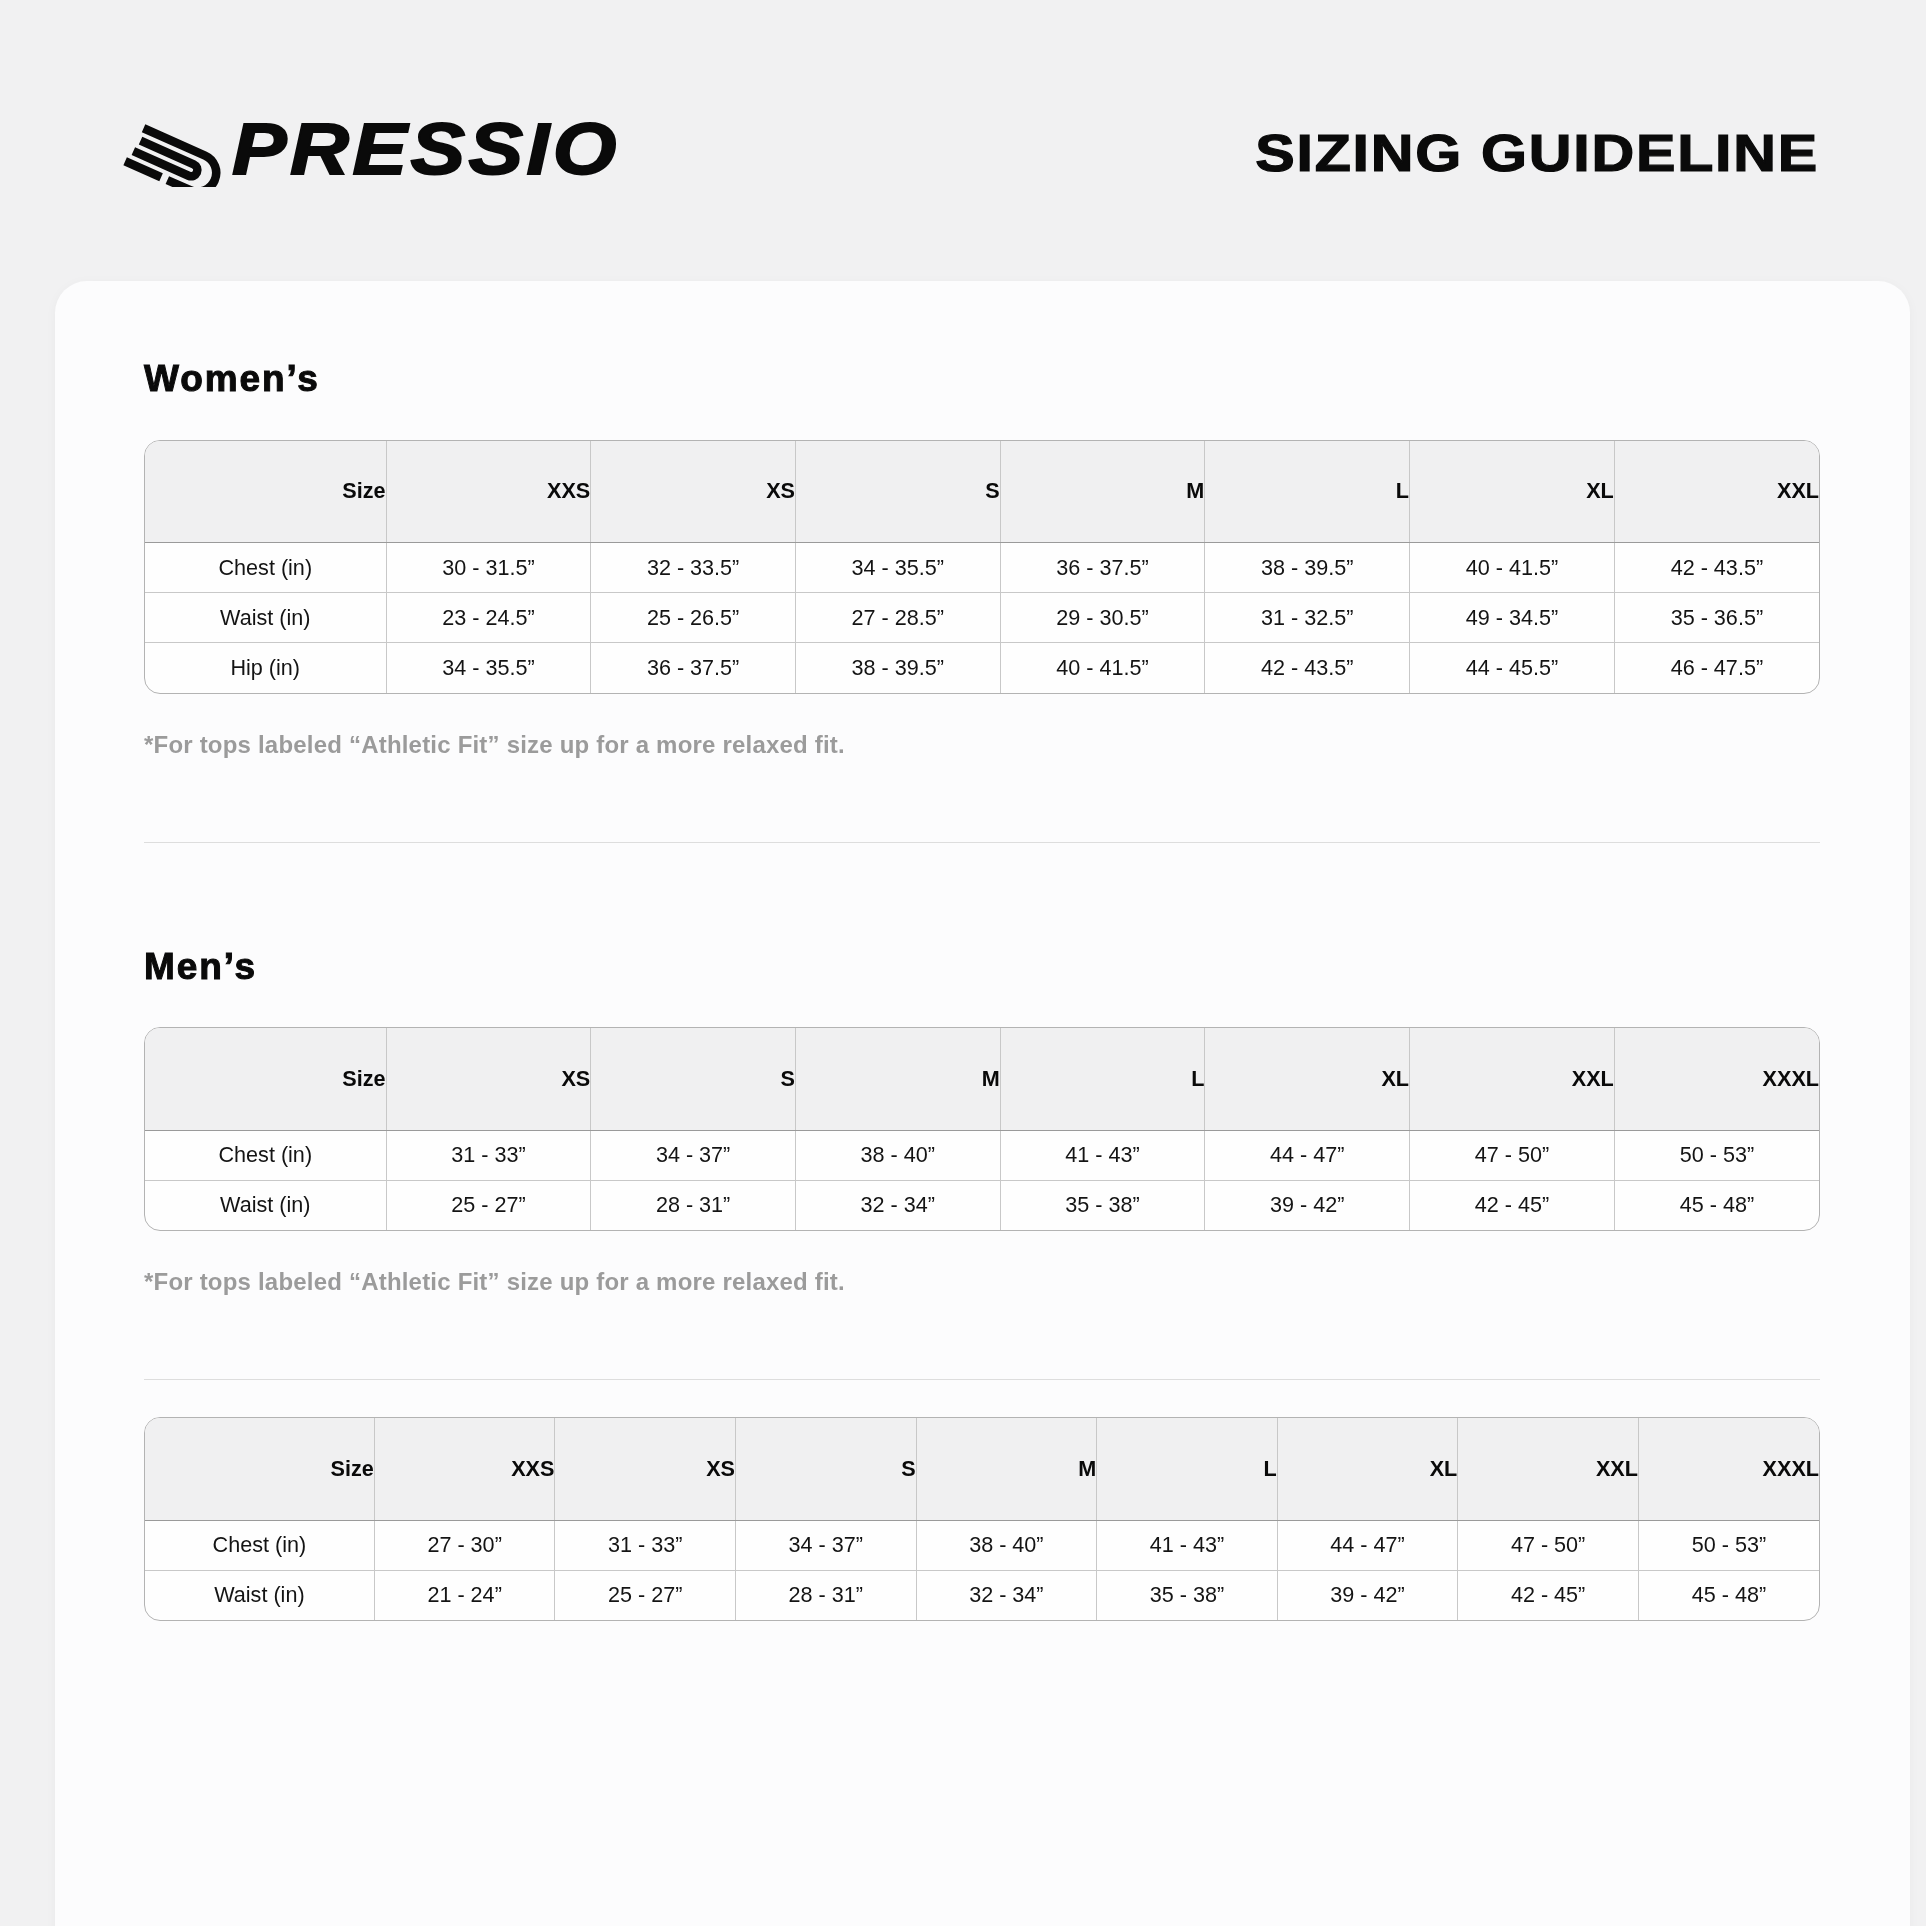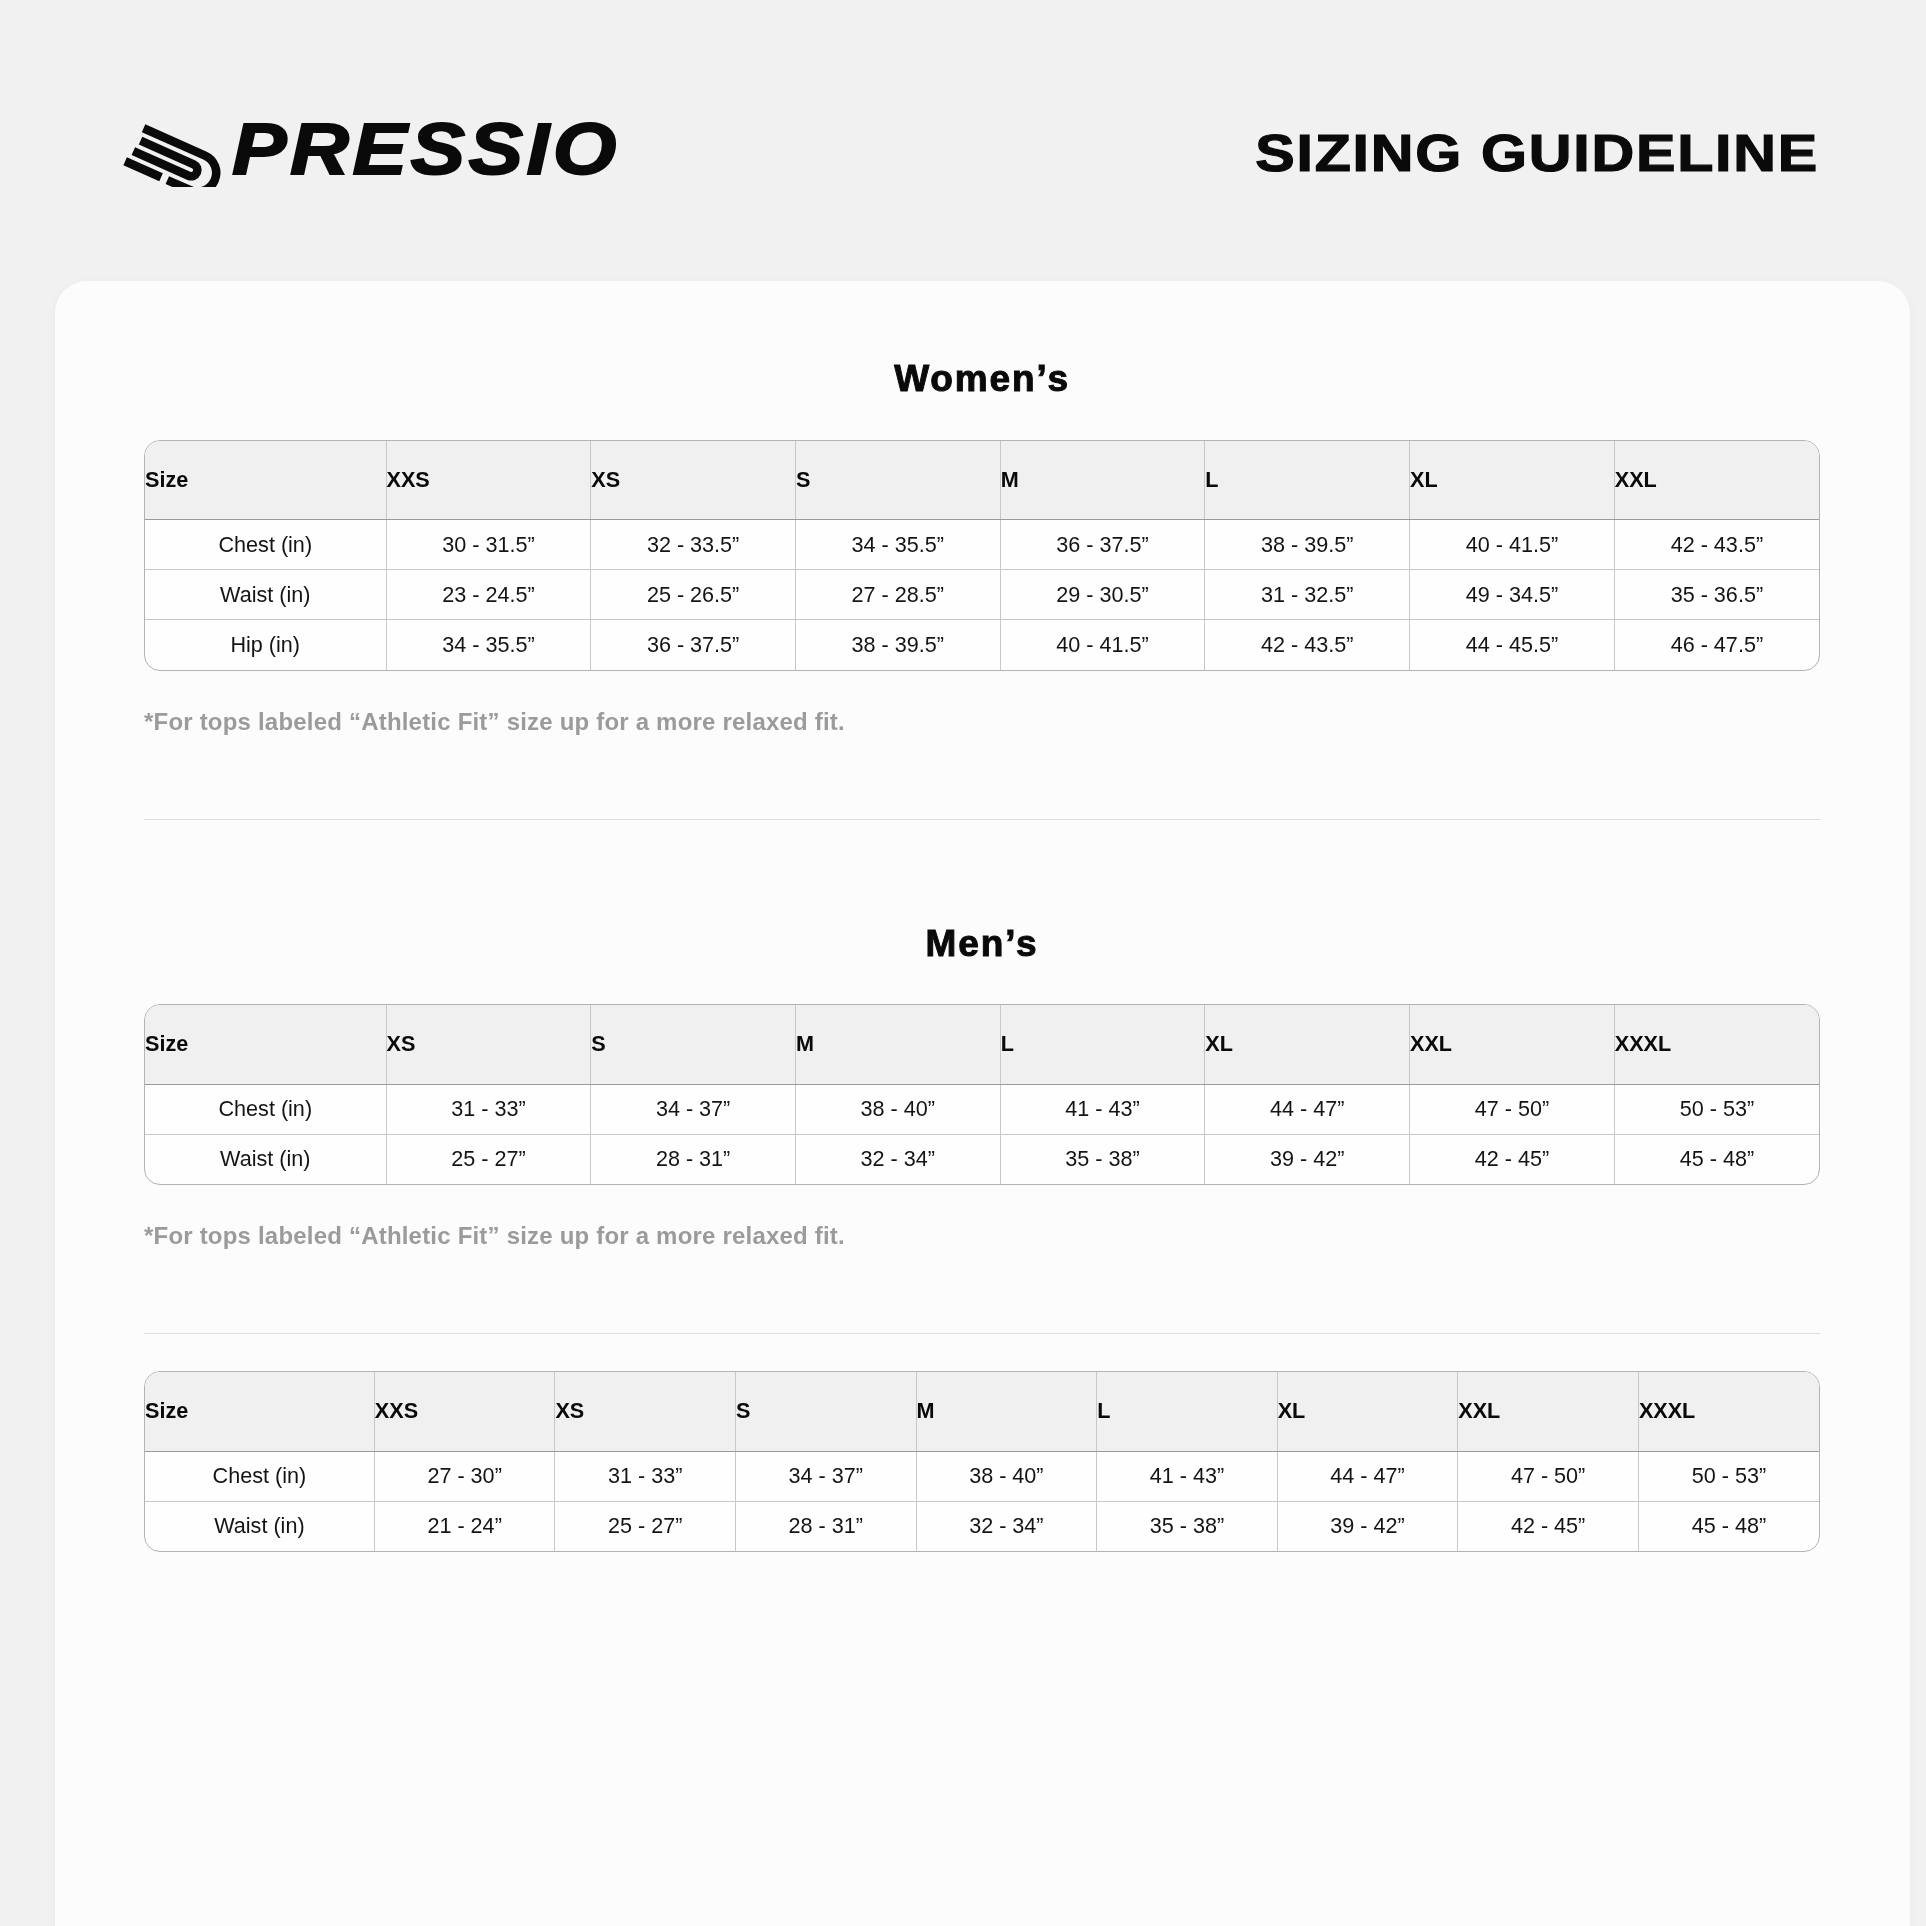--- a/index.html
+++ b/index.html
@@ -55,44 +55,43 @@
     box-shadow:0 2.3px 11.6px rgba(0,0,0,0.035);
     overflow:hidden;
   }
 
   .section-heading {
     font-size:37px;
     font-weight:700;
     letter-spacing:1.9px;
     -webkit-text-stroke:1px #0a0a0a;
     line-height:1.15;
-    text-align:center;
   }
   .sec-gap { margin-top:103px; }
 
   
   .table-shell {
     margin-top:39px;
     border:1.2px solid #b3b3b3;
     border-radius:16px;
     overflow:hidden;
     background:#fefefe;
   }
   table.size-table {
     width:100%;
     border-collapse:collapse;
     table-layout:fixed;
   }
   table.size-table th {
-    height:79px;
+    height:102px;
     background:#f0f0f1;
     border-bottom:1.9px solid #9a9a9a;
     font-size:21.6px;
     font-weight:700;
-    text-align:left;
+    text-align:right;
     vertical-align:middle;
   }
   table.size-table td {
     height:50px;
     font-size:21.6px;
     font-weight:400;
     text-align:center;
     vertical-align:middle;
     color:#141414;
   }

